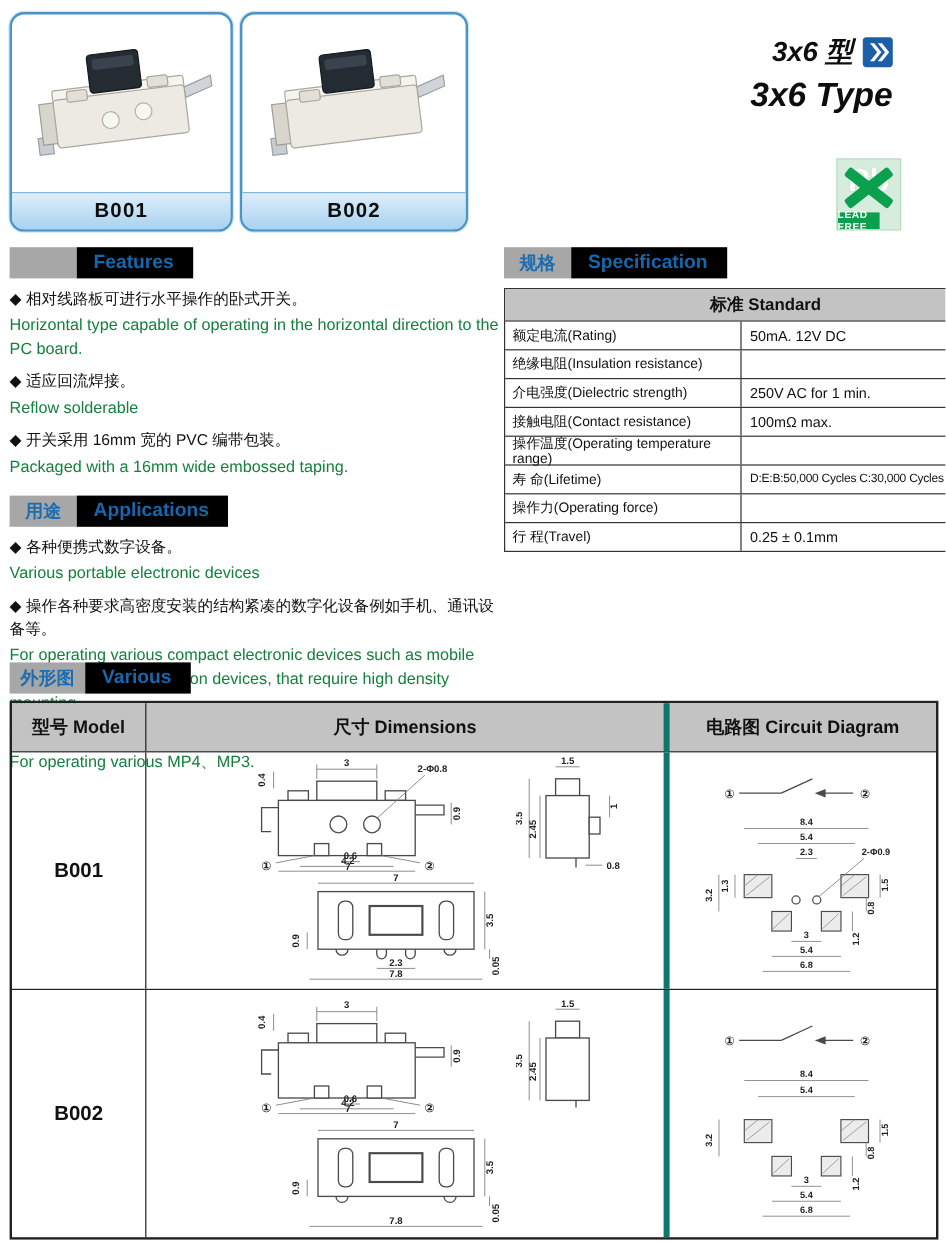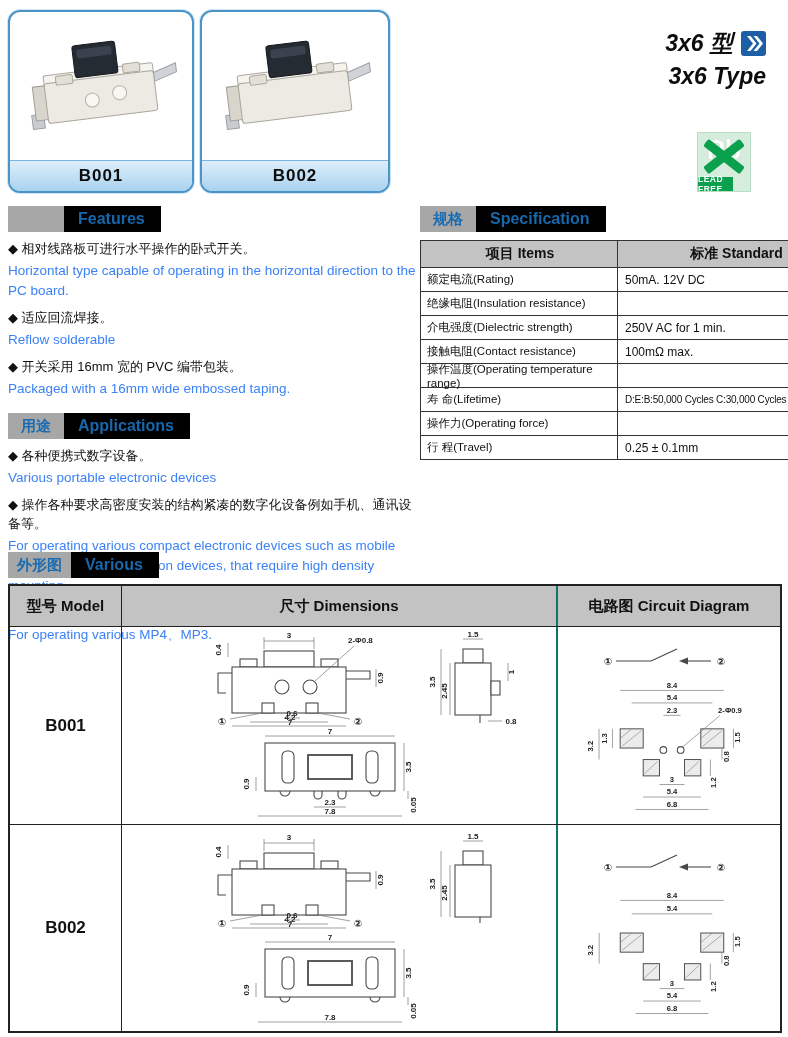--- a/index.html
+++ b/index.html
@@ -9,24 +9,24 @@
   
   .pframe{position:absolute;top:10px;height:179px;border:2px solid #4a94c8;border-radius:12px;
           background:#fff;overflow:hidden;box-shadow:0 0 0 1px #cfe4f4;}
   .pimg{position:absolute;left:0;top:0;right:0;bottom:30px;display:flex;align-items:center;justify-content:center;}
   .pband{position:absolute;left:0;right:0;bottom:0;height:30px;
          background:linear-gradient(#ddeefb,#a9d2ef);border-top:1px solid #7fb5dd;
          display:flex;align-items:center;justify-content:center;
          font-size:17px;font-weight:bold;color:#0d0d0d;letter-spacing:1px;}
 
   
-  .titles{position:absolute;right:22px;top:28px;text-align:right;}
+  .titles{position:absolute;right:44px;top:28px;text-align:right;}
   .t-line1{display:flex;align-items:center;justify-content:flex-end;gap:8px;}
   .t-cn{font-size:23px;font-weight:bold;font-style:italic;color:#0d0d0d;}
-  .t-en{font-size:23px;font-weight:bold;font-style:italic;color:#0d0d0d;margin-top:4px;}
+  .t-en{font-size:28px;font-weight:bold;font-style:italic;color:#0d0d0d;margin-top:4px;}
   .arrow-ico{width:25px;height:25px;background:#1d5fa7;border-radius:3px;display:inline-block;}
 
   
   .leadfree{position:absolute;left:697px;top:132px;width:52px;height:58px;background:#d6ecdc;
             border:1px solid #b9dcc4;overflow:hidden;}
   .lf-pb{position:absolute;left:0;right:0;top:2px;text-align:center;font-size:27px;font-weight:bold;
          color:#fff;text-shadow:0 0 1px #9ccbaa;}
   .lf-x1,.lf-x2{position:absolute;left:3px;top:19px;width:46px;height:9px;background:#0aa04e;border-radius:2px;}
   .lf-x1{transform:rotate(38deg);} .lf-x2{transform:rotate(-38deg);}
   .lf-band{position:absolute;left:0;right:17px;bottom:0;height:14px;background:#0aa04e;color:#fff;
@@ -35,41 +35,41 @@
   
   .sec-h{display:flex;height:26px;align-items:stretch;margin-bottom:6px;}
   .sec-h .cn{background:#a7a7a7;color:#1b6cb0;font-weight:bold;font-size:15px;
              display:flex;align-items:center;padding:0 9px;min-width:38px;justify-content:center;}
   .sec-h .en{background:#000000;color:#1767ac;font-weight:bold;font-size:16px;
              display:flex;align-items:center;padding:0 16px 0 14px;}
 
   
   #leftcol{position:absolute;left:8px;top:206px;width:410px;}
   .b-cn{font-size:13px;margin:7px 0 0 0;line-height:19px;}
-  .b-en{font-size:13.5px;margin:3px 0 0 0;line-height:20px;color:#3b82f6;}
+  .b-en{font-size:13.5px;margin:3px 0 0 0;line-height:20px;color:#15803d;}
   .apps-h{margin-top:14px;}
 
   
   #speccol{position:absolute;left:420px;top:206px;width:431px;}
   .spec-table{border:1px solid #333;margin-top:8px;}
   .spec-row{display:flex;border-top:1px solid #333;height:23px;align-items:stretch;}
   .spec-row:first-child{border-top:none;height:26px;background:#c3c3c3;font-weight:bold;}
   .sc-item{width:197px;border-right:1px solid #333;display:flex;align-items:center;
            padding:0 4px 0 6px;font-size:11.5px;box-sizing:border-box;}
   .sc-std{flex:1;display:flex;align-items:center;padding:0 2px 0 7px;font-size:12px;box-sizing:border-box;}
   .spec-row:first-child .sc-item,.spec-row:first-child .sc-std{justify-content:center;font-size:14px;}
   .std-small{font-size:10px !important;letter-spacing:-0.2px;}
 
   
   #diagsec{position:absolute;left:8px;top:552px;width:774px;}
   .dgr-table{border:2px solid #222;box-sizing:border-box;font-weight:bold;}
   .dgr-row{display:flex;border-top:1px solid #222;}
   .dgr-row:first-child{border-top:none;}
   .c-model{width:112px;border-right:1px solid #222;display:flex;align-items:center;justify-content:center;box-sizing:border-box;}
-  .c-dims{width:436px;border-right:2px solid #0f766e;position:relative;box-sizing:border-box;}
+  .c-dims{width:436px;border-right:5px solid #0f766e;position:relative;box-sizing:border-box;}
   .c-circ{flex:1;position:relative;box-sizing:border-box;}
   .dgr-head{height:40px;background:#c3c3c3;font-size:15px;}
   .dgr-head .c-dims,.dgr-head .c-circ{display:flex;align-items:center;justify-content:center;}
   .row-b1{height:197px;} .row-b2{height:206px;}
   .model-name{font-size:17px;}
 
   
   .s{fill:#fff;stroke:#4a4a4a;stroke-width:1.1;}
   .sn{fill:none;stroke:#4a4a4a;stroke-width:1.1;}
   .dm{stroke:#777;stroke-width:0.7;}
@@ -168,21 +168,20 @@
     <div class="b-en">For operating various MP4、MP3.</div>
   </div>
 
   <div id="speccol">
     <div class="sec-h">
       <div class="cn">规格</div>
       <div class="en">Specification</div>
     </div>
     <div class="spec-table">
       <div class="spec-row">
-        <div class="sc-item">项目 Items</div>
         <div class="sc-std">标准 Standard</div>
       </div>
       <div class="spec-row">
         <div class="sc-item">额定电流(Rating)</div>
         <div class="sc-std">50mA. 12V DC</div>
       </div>
       <div class="spec-row">
         <div class="sc-item">绝缘电阻(Insulation resistance)</div>
       </div>
       <div class="spec-row">

